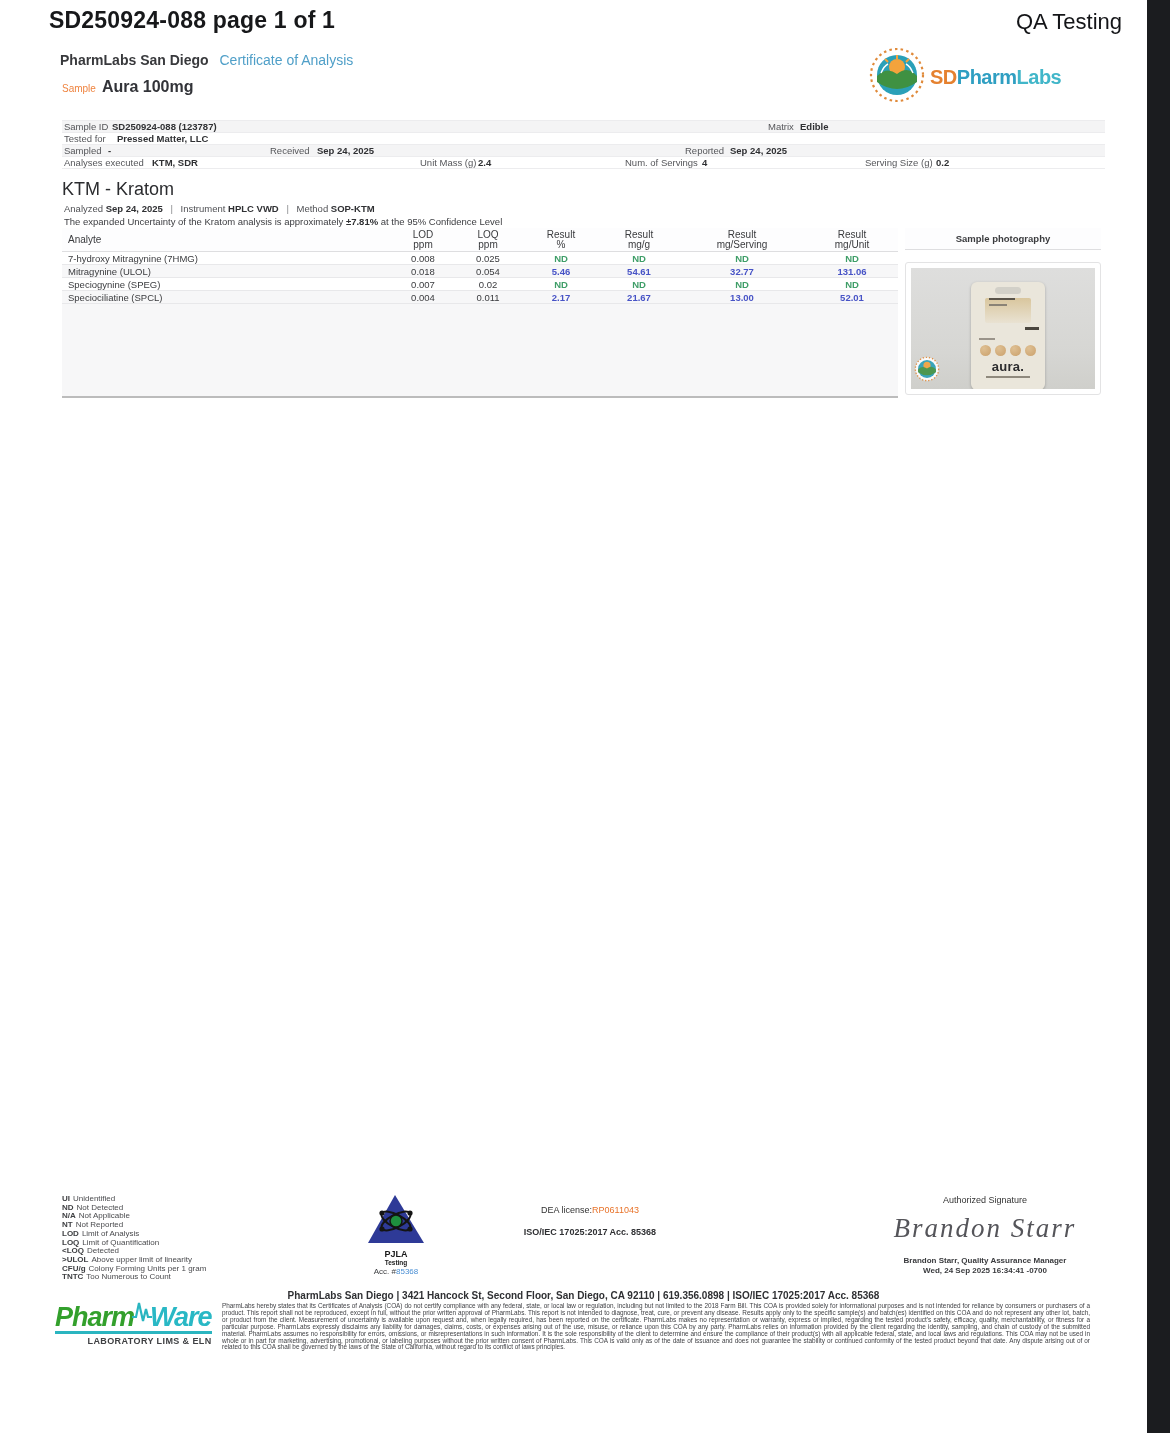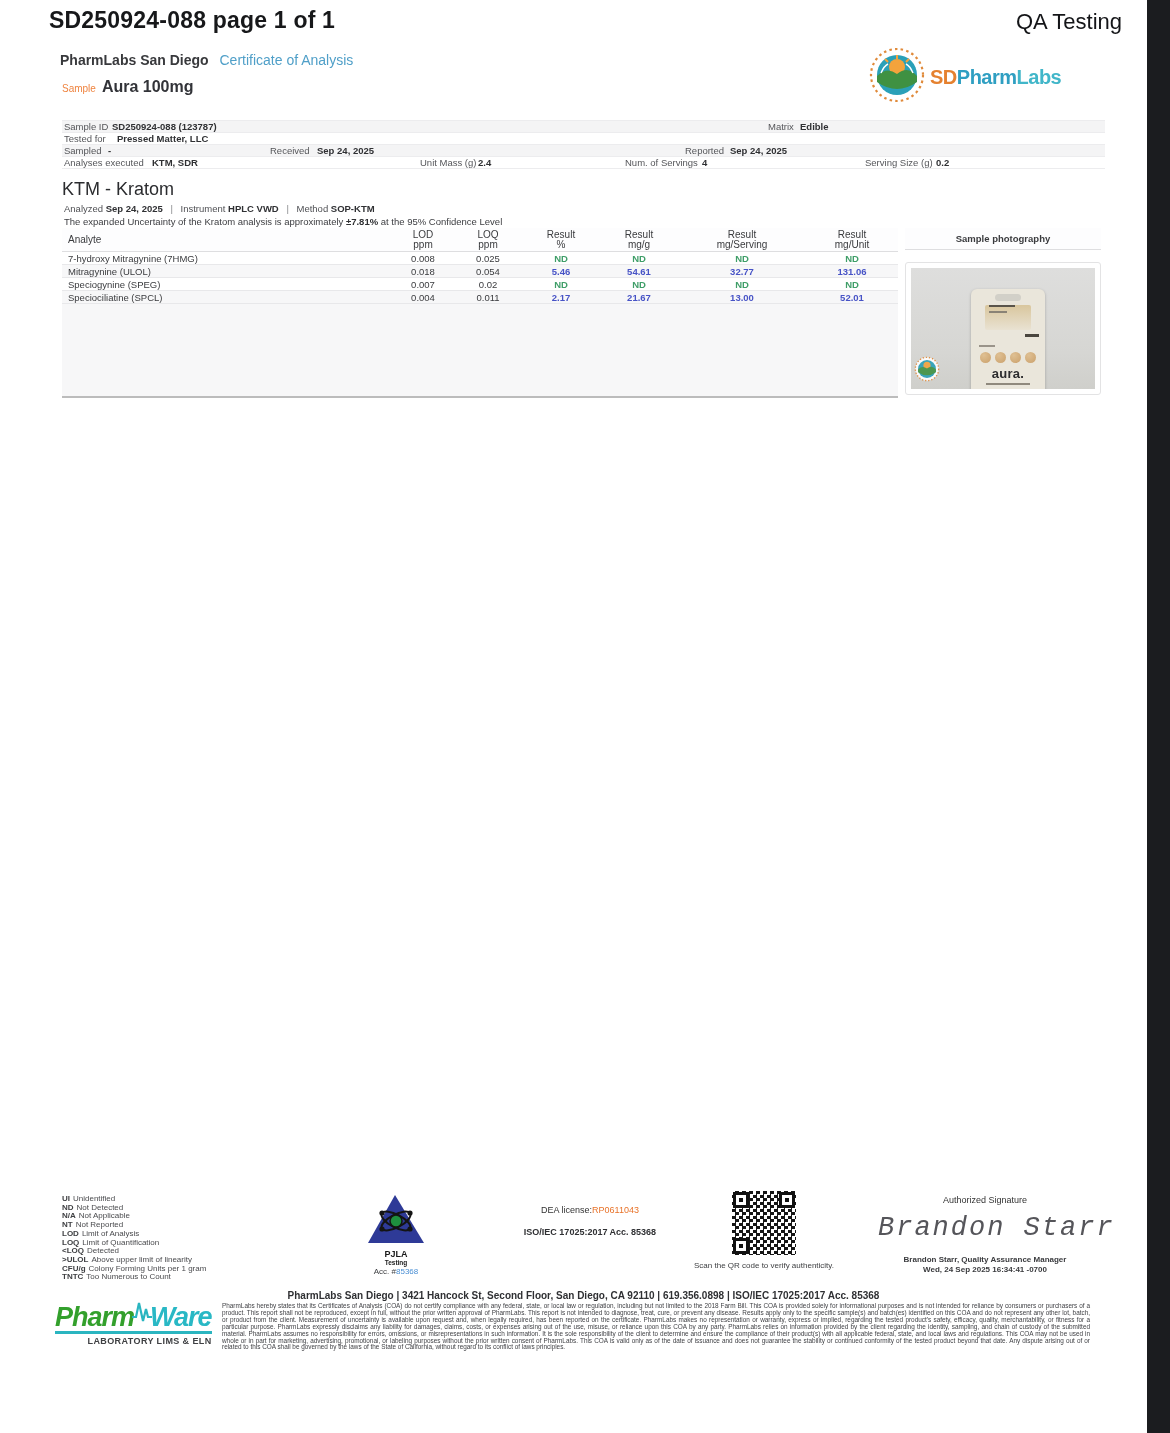--- a/index.html
+++ b/index.html
@@ -52,21 +52,21 @@
   .col-pct { width:78px; } .col-mgg { width:78px; } .col-mgs { width:128px; } .col-mgu { width:92px; }
   .val-nd { color:#3f9e68; font-weight:600; }
   .val-num { color:#4753c6; font-weight:600; }
   .num-plain { color:#3a3b3e; }
 
   
   .photo-card { position:absolute; left:905px; top:228px; width:196px; }
   .photo-head { height:22px; line-height:22px; text-align:center; font-size:9.5px; font-weight:700; color:#3a3b3e; background:#fdfdfe; border-bottom:1px solid #dedee0; }
   .photo-frame { margin-top:12px; width:196px; height:133px; background:#fff; border:1px solid #e3e3e4; border-radius:3px; padding:5px; }
   .photo-inner { position:relative; width:100%; height:100%; background:linear-gradient(180deg,#dededd 0%,#d6d6d3 70%,#cfcfcb 100%); overflow:hidden; }
-  .pkg { position:absolute; left:60px; top:21px; width:74px; height:108px; background:#eae6db; border-radius:6px; box-shadow:0 1px 3px rgba(0,0,0,.25); }
+  .pkg { position:absolute; left:60px; top:14px; width:74px; height:108px; background:#eae6db; border-radius:6px; box-shadow:0 1px 3px rgba(0,0,0,.25); }
   .pkg-hole { width:26px; height:7px; background:#d2d0c8; border-radius:4px; margin:5px auto 3px; }
   .pkg-label { width:46px; height:25px; margin:2px auto 0; background:linear-gradient(180deg,#d9c69d,#e9e2d2); border-radius:2px; }
   .pkg-lbl-line { width:26px; height:2px; background:#5a544a; margin:4px 0 0 4px; }
   .pkg-lbl-line.t { width:18px; height:1.5px; background:#8a8376; }
   .pkg-dash { width:14px; height:2.5px; background:#4a463f; margin:4px 6px 0 auto; }
   .pkg-small { width:16px; height:2px; background:#9a948a; margin:8px 0 0 8px; }
   .pkg-dots { display:flex; justify-content:center; gap:4px; margin-top:5px; }
   .pkg-dot { width:11px; height:11px; border-radius:50%; background:radial-gradient(circle at 35% 30%,#dfc093,#caa06b); }
   .pkg-brand { text-align:center; font-size:13px; font-weight:700; color:#2c2c2e; letter-spacing:.3px; margin-top:3px; }
   .pkg-fine { width:44px; height:2px; background:#8f897d; margin:2px auto 0; }
@@ -88,21 +88,21 @@
 
   .qr-block { position:absolute; left:690px; top:1191px; width:148px; text-align:center; }
   .qr { position:relative; width:64px; height:64px; margin:0 auto; background:repeating-conic-gradient(#161616 0% 25%, #ffffff 0% 50%) 0 0/7px 7px; outline:3px solid #fff; }
   .finder { position:absolute; width:16px; height:16px; background:#fff; border:3px solid #111; }
   .finder::after { content:""; position:absolute; left:3px; top:3px; width:4px; height:4px; background:#111; }
   .f-tl { left:1px; top:1px; } .f-tr { right:1px; top:1px; } .f-bl { left:1px; bottom:1px; }
   .qr-caption { margin-top:6px; font-size:8px; color:#3f4043; }
 
   .sig-block { position:absolute; left:878px; top:1195px; width:214px; text-align:center; }
   .sig-title { font-size:9px; color:#333; }
-  .sig-script { margin-top:8px; font-family:Liberation Mono, monospace; font-style:italic; font-size:27px; color:#55555a; letter-spacing:2px; white-space:nowrap; }
+  .sig-script { margin-top:8px; font-family:Liberation Serif, serif; font-style:italic; font-size:27px; color:#55555a; letter-spacing:2px; white-space:nowrap; }
   .sig-lines { margin-top:12px; font-size:8px; font-weight:600; color:#3a3b3e; line-height:9.5px; }
 
   .address-line { position:absolute; left:62px; top:1290px; width:1043px; text-align:center; font-size:10px; font-weight:700; color:#2f3033; }
   .disclaimer { position:absolute; left:222px; top:1303px; width:868px; font-size:6.4px; line-height:6.9px; text-align:justify; color:#414246; }
 
   .pharmware { position:absolute; left:55px; top:1300px; }
   .pw-word { display:flex; align-items:flex-end; font-style:italic; font-weight:700; font-size:27px; letter-spacing:-1px; border-bottom:3px solid #2ab5c0; padding-bottom:1px; line-height:26px; }
   .pw-pharm { color:#33a02c; } .pw-ware { color:#29b8c5; }
   .pw-sub { text-align:right; font-size:9px; font-weight:700; color:#3f4043; letter-spacing:.4px; margin-top:2px; }
 </style>
@@ -320,28 +320,20 @@
     <div class="pjla-acc"><span>Acc. #</span><i>85368</i></div>
   </div>
 
   <div class="dea-block">
     <div>
       <span>DEA license:</span><span class="dea-val">RP0611043</span>
     </div>
     <div class="iso-line">ISO/IEC 17025:2017 Acc. 85368</div>
   </div>
 
-  <div class="qr-block">
-    <div class="qr">
-      <div class="finder f-tl"></div>
-      <div class="finder f-tr"></div>
-      <div class="finder f-bl"></div>
-    </div>
-    <div class="qr-caption">Scan the QR code to verify authenticity.</div>
-  </div>
 
   <div class="sig-block">
     <div class="sig-title">Authorized Signature</div>
     <div class="sig-script">Brandon Starr</div>
     <div class="sig-lines">
       <div>Brandon Starr, Quality Assurance Manager</div>
       <div>Wed, 24 Sep 2025 16:34:41 -0700</div>
     </div>
   </div>
 

